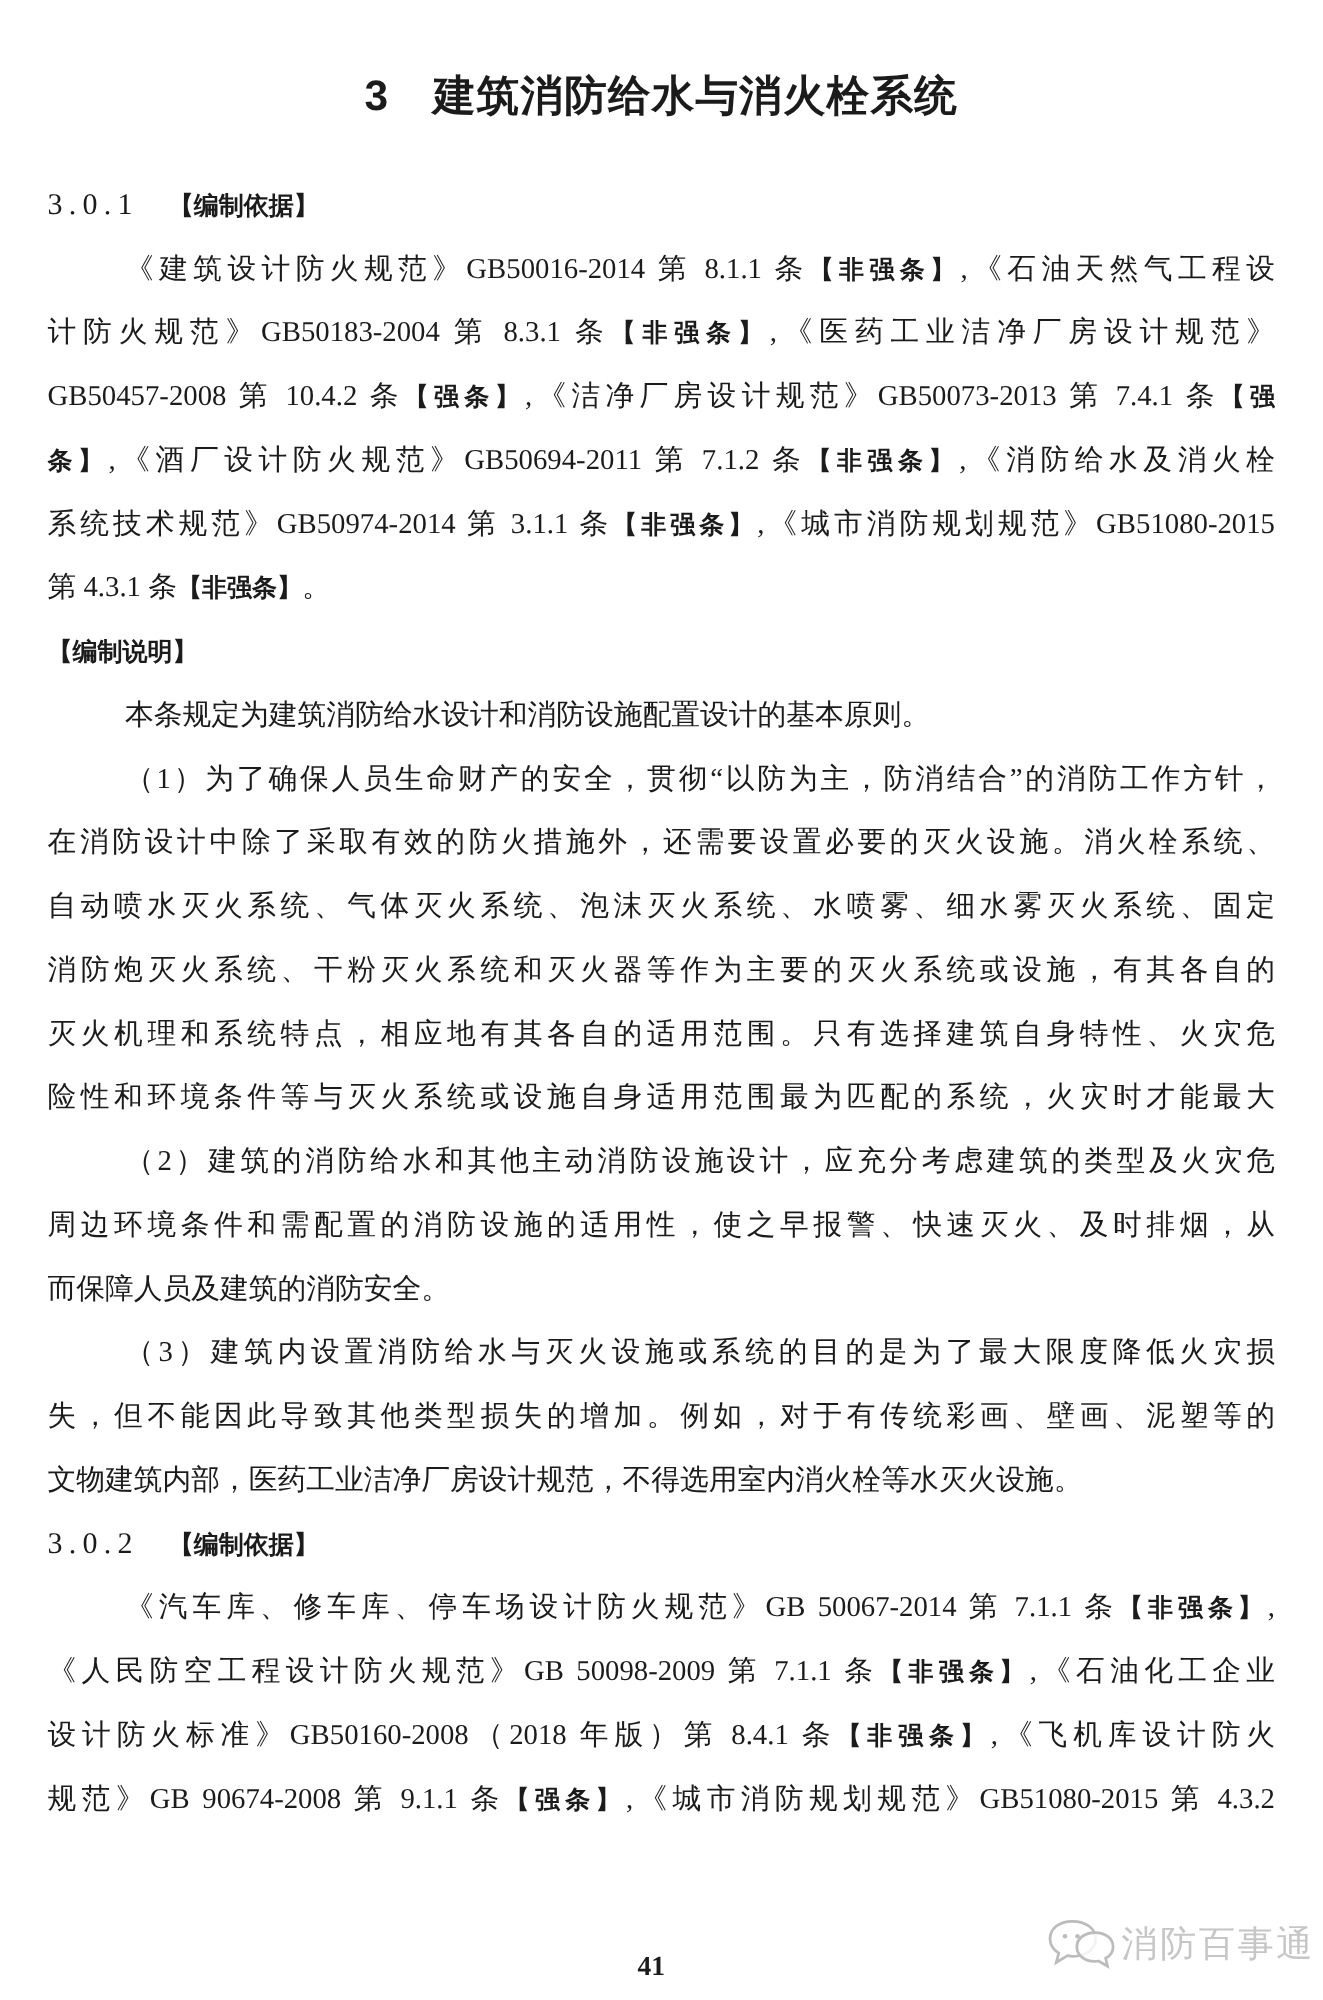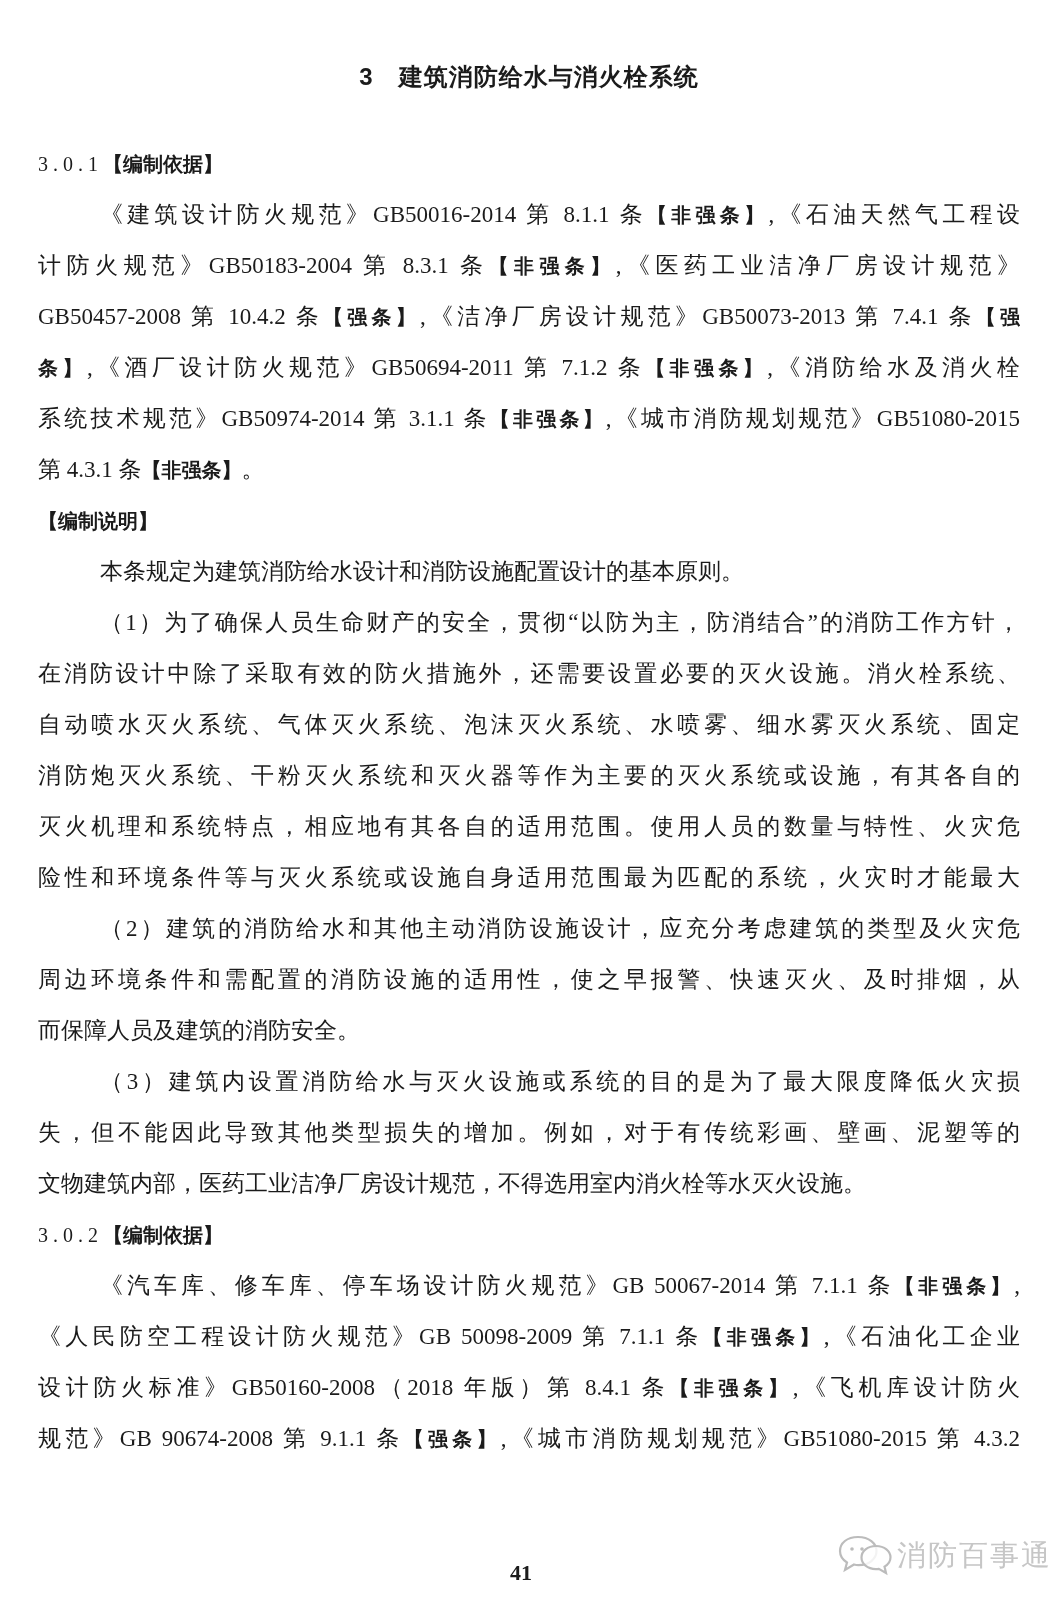--- a/index.html
+++ b/index.html
@@ -14,21 +14,21 @@
   .page {
     position: relative;
     width: 1058px;
     height: 1600px;
     box-sizing: border-box;
     padding: 54px 38px 0 38px;
     color: var(--text-color, #1b1b1b);
   }
   .title {
     text-align: center;
-    font-size: 24px;
+    font-size: 34px;
     line-height: 46px;
     font-weight: 700;
     letter-spacing: 1px;
     font-family: "Liberation Sans", "DejaVu Sans", sans-serif;
     color: var(--text-color, #1b1b1b);
   }
   .line {
     font-size: 23px;
     line-height: 51px;
     height: 51px;
@@ -40,21 +40,22 @@
   .indent { padding-left: 62px; }
   .j { text-align: justify; text-align-last: justify; }
   .b {
     font-weight: 700;
     font-family: "Liberation Sans", "DejaVu Sans", sans-serif;
     font-size: 20px;
   }
   .num {
     font-family: "Liberation Serif", "DejaVu Serif", serif;
     letter-spacing: 5px;
-    font-size: 20px;
+    margin-right: 24px;
+    font-size: 24px;
   }
   .pagenum {
     position: absolute;
     left: 0; right: 16px;
     bottom: 14px;
     text-align: center;
     font-size: 22px;
     font-weight: 600;
     color: var(--text-color, #1b1b1b);
   }
@@ -85,21 +86,21 @@
       <div class="line j"><span>GB50457-2008 第 10.4.2 条</span><span class="b">【强条】</span><span>,《洁净厂房设计规范》GB50073-2013 第 7.4.1 条</span><span class="b">【强</span></div>
       <div class="line j"><span class="b">条】</span><span>,《酒厂设计防火规范》GB50694-2011 第 7.1.2 条</span><span class="b">【非强条】</span><span>,《消防给水及消火栓</span></div>
       <div class="line j"><span>系统技术规范》GB50974-2014 第 3.1.1 条</span><span class="b">【非强条】</span><span>,《城市消防规划规范》GB51080-2015</span></div>
       <div class="line"><span>第 4.3.1 条</span><span class="b">【非强条】</span><span>。</span></div>
       <div class="line"><span class="b">【编制说明】</span></div>
       <div class="line indent"><span>本条规定为建筑消防给水设计和消防设施配置设计的基本原则。</span></div>
       <div class="line indent j"><span>（1）为了确保人员生命财产的安全，贯彻“以防为主，防消结合”的消防工作方针，</span></div>
       <div class="line j"><span>在消防设计中除了采取有效的防火措施外，还需要设置必要的灭火设施。消火栓系统、</span></div>
       <div class="line j"><span>自动喷水灭火系统、气体灭火系统、泡沫灭火系统、水喷雾、细水雾灭火系统、固定</span></div>
       <div class="line j"><span>消防炮灭火系统、干粉灭火系统和灭火器等作为主要的灭火系统或设施，有其各自的</span></div>
-      <div class="line j"><span>灭火机理和系统特点，相应地有其各自的适用范围。使用人员的数量与特性、火灾危</span></div>
+      <div class="line j"><span>灭火机理和系统特点，相应地有其各自的适用范围。只有选择建筑自身特性、火灾危</span></div>
       <div class="line j"><span>险性和环境条件等与灭火系统或设施自身适用范围最为匹配的系统，火灾时才能最大</span></div>
       <div class="line indent j"><span>（2）建筑的消防给水和其他主动消防设施设计，应充分考虑建筑的类型及火灾危</span></div>
       <div class="line j"><span>周边环境条件和需配置的消防设施的适用性，使之早报警、快速灭火、及时排烟，从</span></div>
       <div class="line"><span>而保障人员及建筑的消防安全。</span></div>
       <div class="line indent j"><span>（3）建筑内设置消防给水与灭火设施或系统的目的是为了最大限度降低火灾损</span></div>
       <div class="line j"><span>失，但不能因此导致其他类型损失的增加。例如，对于有传统彩画、壁画、泥塑等的</span></div>
       <div class="line"><span>文物建筑内部，医药工业洁净厂房设计规范，不得选用室内消火栓等水灭火设施。</span></div>
       <div class="line"><span class="num">3.0.2</span><span class="b">【编制依据】</span></div>
       <div class="line indent j"><span>《汽车库、修车库、停车场设计防火规范》GB 50067-2014 第 7.1.1 条</span><span class="b">【非强条】</span><span>,</span></div>
       <div class="line j"><span>《人民防空工程设计防火规范》GB 50098-2009 第 7.1.1 条</span><span class="b">【非强条】</span><span>,《石油化工企业</span></div>

